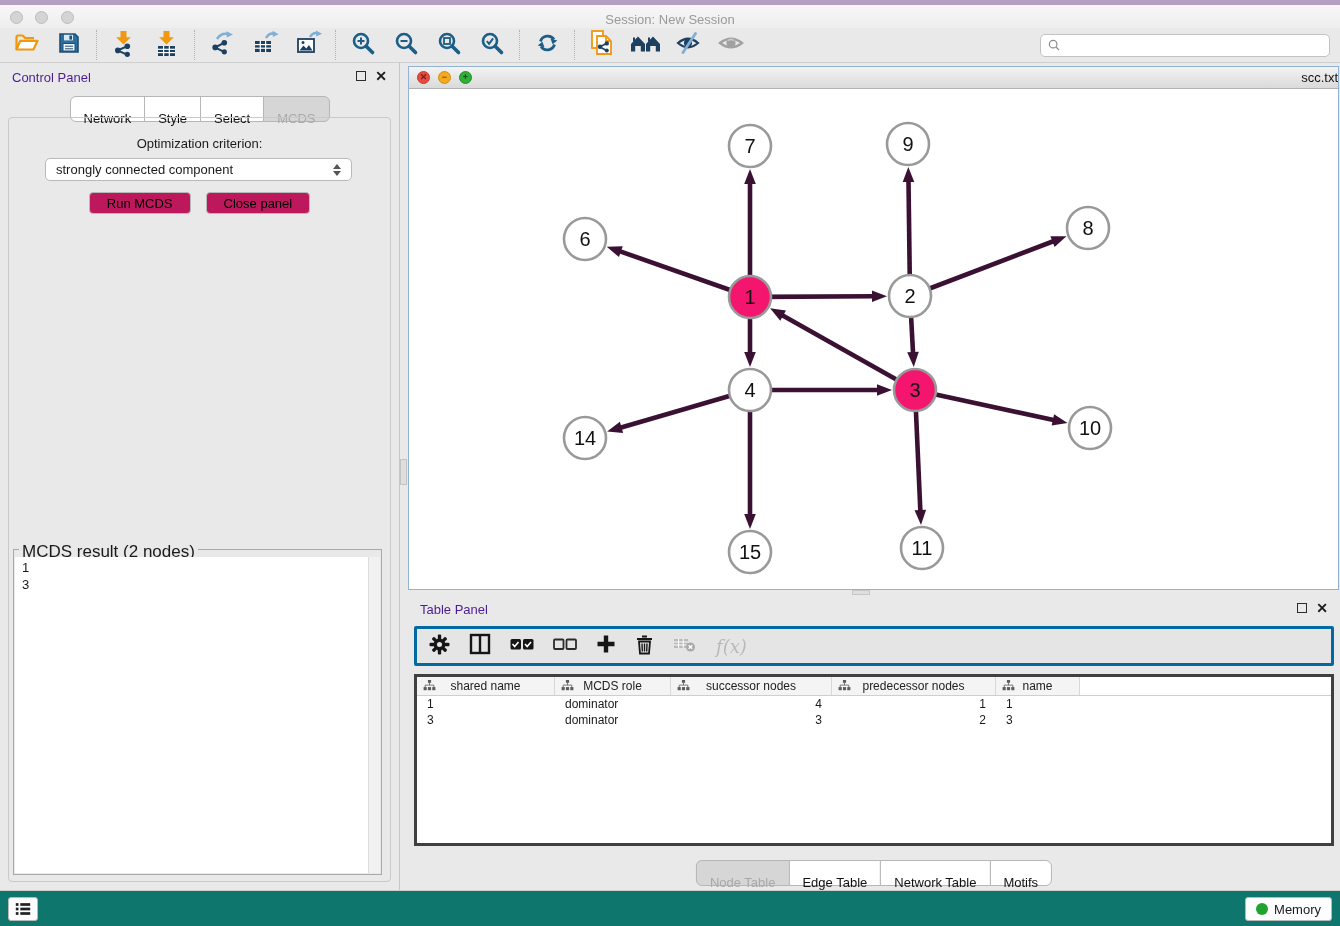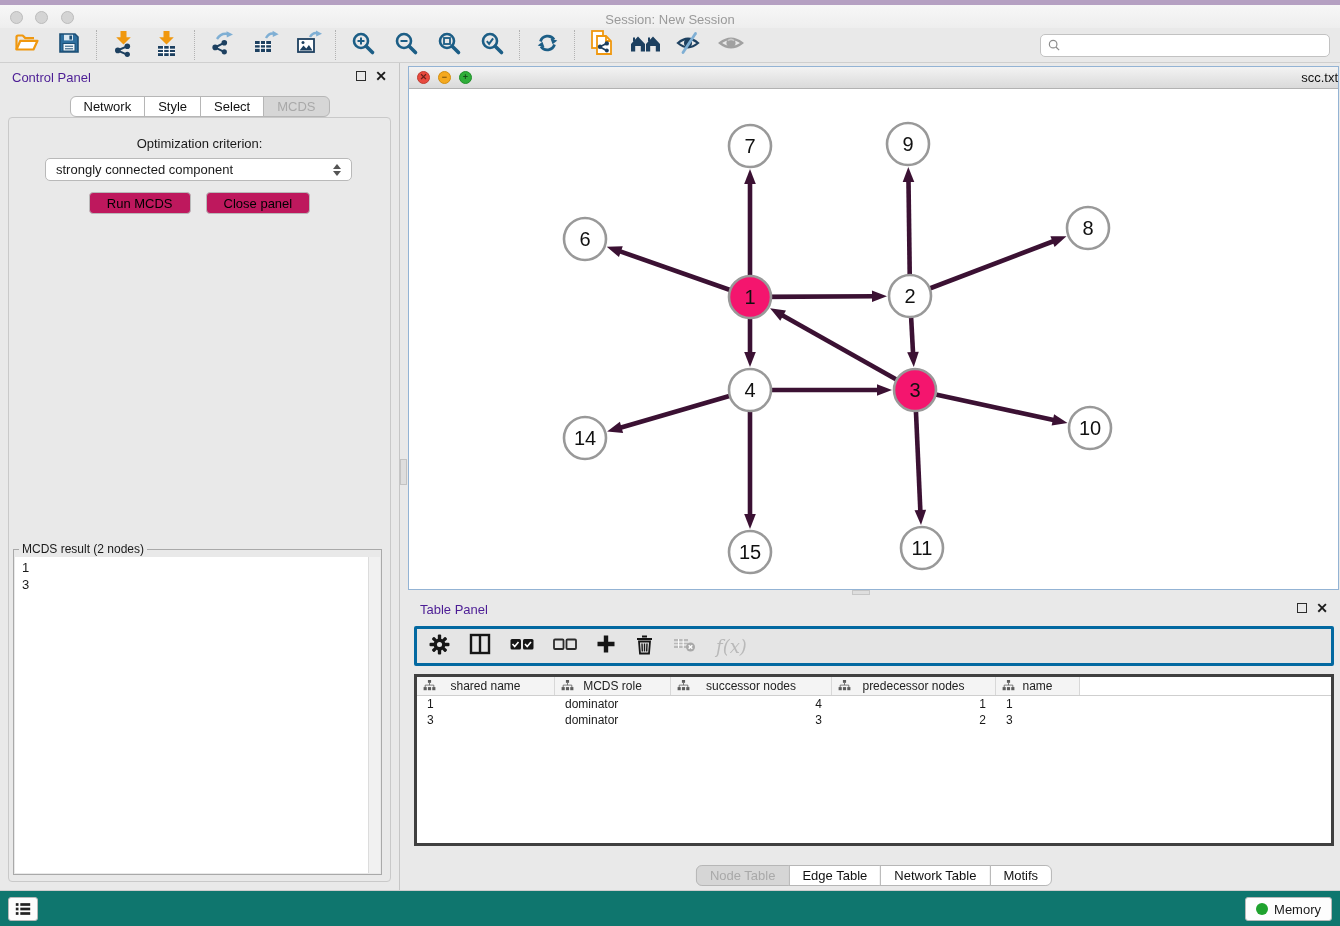--- a/index.html
+++ b/index.html
@@ -33,42 +33,42 @@
   #search-box input { border:none; outline:none; flex:1; font-size:12px; margin-left:5px;
     font-family:"Liberation Sans",sans-serif; background:transparent; }
   
   #control-panel { position:absolute; left:0; top:63px; width:400px; bottom:36px;
     background:#e9e9e9; border-right:1px solid #c6c6c6; }
   .panel-header { position:absolute; top:7px; left:12px; font-size:13px; color:#4c1d95; }
   .panel-icons { position:absolute; top:8px; right:12px; display:flex; align-items:center; gap:9px; }
   .float-icon { width:10px; height:10px; border:1.6px solid #2c2c2c; display:inline-block; }
   .close-icon { font-size:14px; font-weight:bold; color:#1a1a1a; line-height:10px; }
   .seg-tabs { display:flex; }
-  .seg-tab { height:21px; line-height:19px; padding:0 13px; font-size:13px; background:#fff;
+  .seg-tab { height:21px; line-height:19px; padding:12px 13px; font-size:13px; background:#fff;
     border:1px solid #b6b6b6; margin-left:-1px; color:#111; white-space:nowrap; }
   .seg-tab:first-child { border-radius:6px 0 0 6px; margin-left:0; }
   .seg-tab:last-child { border-radius:0 6px 6px 0; }
   .seg-tab.selected { background:#d6d6d6; color:#a9a9a9; }
   #cp-tabs { position:absolute; top:33px; left:50%; transform:translateX(-50%); }
   #cp-box { position:absolute; left:8px; right:8px; top:54px; bottom:8px;
     border:1px solid #c9c9c9; border-radius:4px; }
   #opt-label { position:absolute; top:18px; width:100%; text-align:center; font-size:13px; }
   #criterion-select { position:absolute; top:40px; left:36px; right:38px; height:23px;
     background:#fff; border:1px solid #b9b9b9; border-radius:5px; font-size:13px;
     display:flex; align-items:center; padding:0 10px; }
   .stepper { margin-left:auto; display:flex; flex-direction:column; gap:2px; align-items:center; }
   .stepper .up { width:0;height:0;border-left:4px solid transparent;border-right:4px solid transparent;border-bottom:5px solid #555; }
   .stepper .dn { width:0;height:0;border-left:4px solid transparent;border-right:4px solid transparent;border-top:5px solid #555; }
   #cp-buttons { position:absolute; top:74px; width:100%; display:flex; justify-content:center; gap:15px; }
   .cp-btn { height:22px; padding:0 17px; background:#be185d; border:1px solid #b9b9b9;
     border-radius:4px; font-size:13px; font-family:"Liberation Sans",sans-serif; }
   #result-group { position:absolute; left:4px; right:8px; top:431px; bottom:6px;
     border:1px solid #a9a9a9; }
   #result-legend { position:absolute; top:-8px; left:5px; background:#e9e9e9; padding:0 3px;
-    font-size:12px; }
+    font-size:17px; }
   #result-area { position:absolute; left:1px; right:1px; top:7px; bottom:1px; background:#fff;
     font-size:13px; line-height:17px; padding:2px 16px 2px 7px; white-space:pre; overflow:hidden; }
   #result-scroll { position:absolute; top:7px; bottom:1px; right:1px; width:12px;
     background:#f1f1f1; border-left:1px solid #dcdcdc; }
   
   #v-split-handle { position:absolute; left:400px; top:459px; width:7px; height:26px;
     background:#dedede; border:1px solid #c3c3c3; }
   #h-split-handle { position:absolute; left:852px; top:590px; width:18px; height:5px;
     background:#dedede; border:1px solid #c6c6c6; }
   

